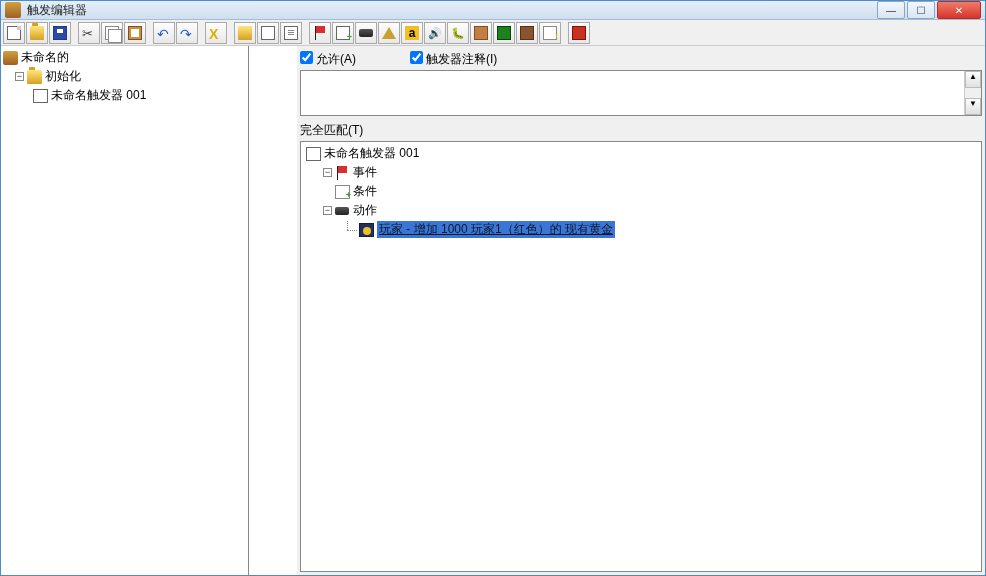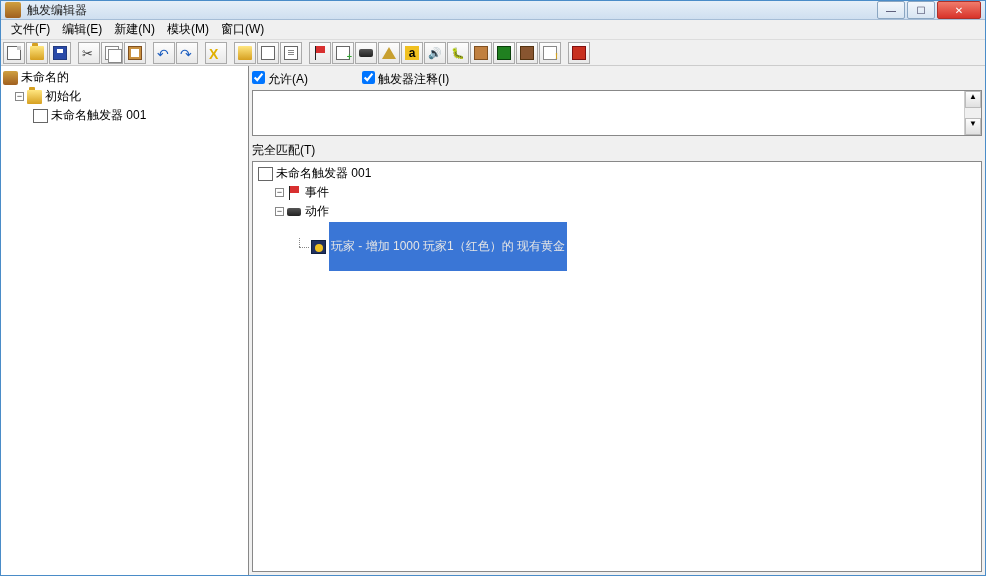--- a/index.html
+++ b/index.html
@@ -118,20 +118,21 @@
 .ic-misc1 { background:#c08040; border:1px solid #805020; }
 .ic-misc2 { background:#208020; border:1px solid #0a400a; }
 .ic-misc3 { background:#885530; border:1px solid #553310; }
 .ic-misc4 { background:#fff; border:1px solid #888; position:relative; }
 .ic-misc4::after { content:"!"; color:#d0a020; position:absolute; right:-2px; bottom:-2px; font-size:9px; font-weight:bold; }
 .ic-misc5 { background:#c83020; border:1px solid #801010; }
 .main {
   flex: 1;
   display: flex;
   overflow: hidden;
+  gap: 48px;
 }
 .left-pane {
   width: 248px;
   border-right: 1px solid #888;
   background: #fff;
   overflow: auto;
   padding: 2px 0;
 }
 .right-pane {
   flex: 1;
@@ -227,22 +228,23 @@
   align-items: center;
   padding: 1px 3px;
   white-space: nowrap;
 }
 .fn-indent-1 { padding-left: 5px; }
 .fn-indent-2 { padding-left: 22px; }
 .fn-indent-3 { padding-left: 42px; }
 .fn-indent-2 .expander { position: relative; }
 .selected-text {
   background: #3a76d6;
-  color: #e5e5e5;
-  padding: 16px 2px;
+  color: #0f172a;
+  padding: 0 2px;
+  text-decoration: underline;
 }
 .tree-conn {
   display: inline-block;
   width: 16px;
   position: relative;
   height: 14px;
   flex-shrink: 0;
 }
 .tree-conn::before {
   content:"";
@@ -266,27 +268,20 @@
   <div class="titlebar">
     <span class="app-icon"></span>
     <span class="title-text">触发编辑器</span>
     <div class="window-controls">
       <div class="wbtn">—</div>
       <div class="wbtn">☐</div>
       <div class="wbtn close">✕</div>
     </div>
   </div>
 
-  <div class="menubar">
-    <div class="menuitem">文件(F)</div>
-    <div class="menuitem">编辑(E)</div>
-    <div class="menuitem">新建(N)</div>
-    <div class="menuitem">模块(M)</div>
-    <div class="menuitem">窗口(W)</div>
-  </div>
 
   <div class="toolbar">
     <div class="tb-btn">
         <span class="ic ic-new"></span>
       </div>
     <div class="tb-btn">
         <span class="ic ic-open"></span>
       </div>
     <div class="tb-btn">
         <span class="ic ic-save"></span>
@@ -403,20 +398,25 @@
           <span class="node-icon ni-trigger"></span>
           <span>未命名触发器 001</span>
         </div>
 
         <div class="func-node fn-indent-2">
           <span class="expander">−</span>
           <span class="node-icon ni-flag-red"></span>
           <span>事件</span>
         </div>
 
+        <div class="func-node fn-indent-2">
+          <span class="expander empty"></span>
+          <span class="node-icon ni-cond"></span>
+          <span>条件</span>
+        </div>
 
         <div class="func-node fn-indent-2">
           <span class="expander">−</span>
           <span class="node-icon ni-action"></span>
           <span>动作</span>
         </div>
         <div class="func-node fn-indent-3">
           <span class="tree-conn"></span>
           <span class="node-icon ni-player"></span>
           <span class="selected-text">玩家 - 增加 1000 玩家1（红色）的 现有黄金</span>

